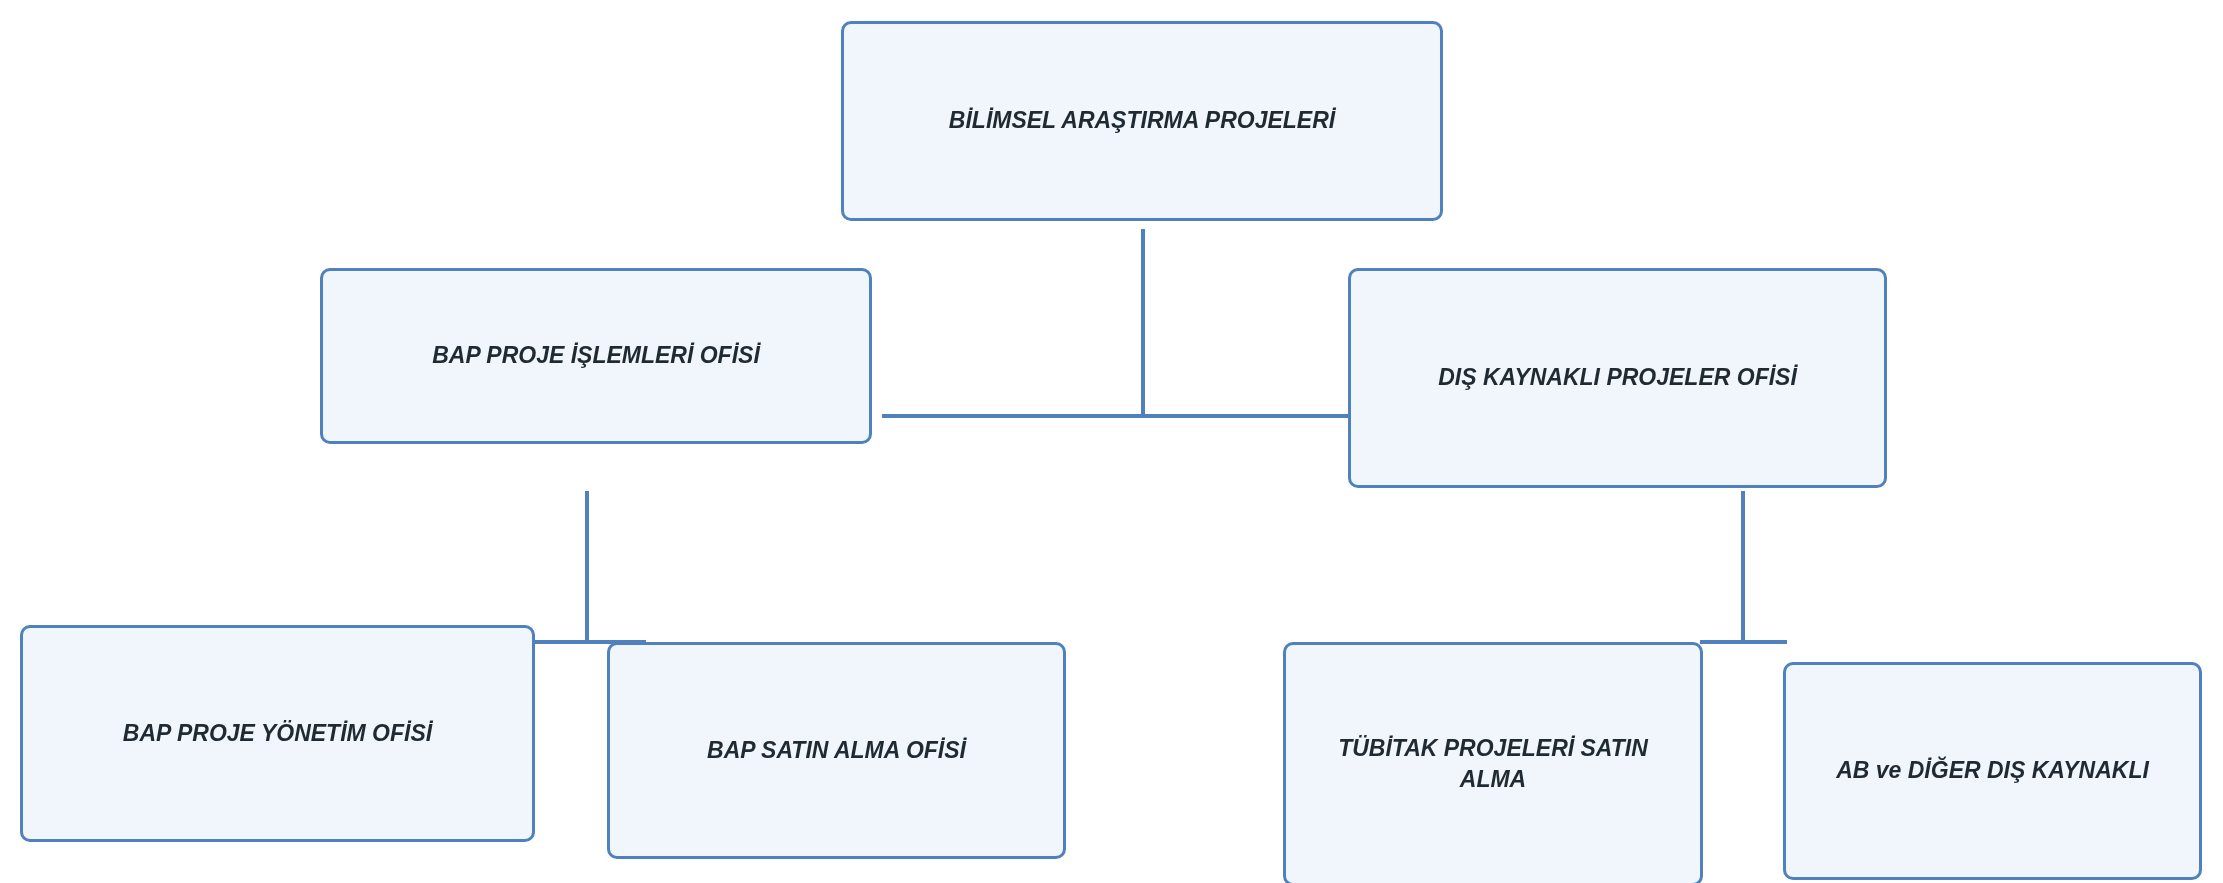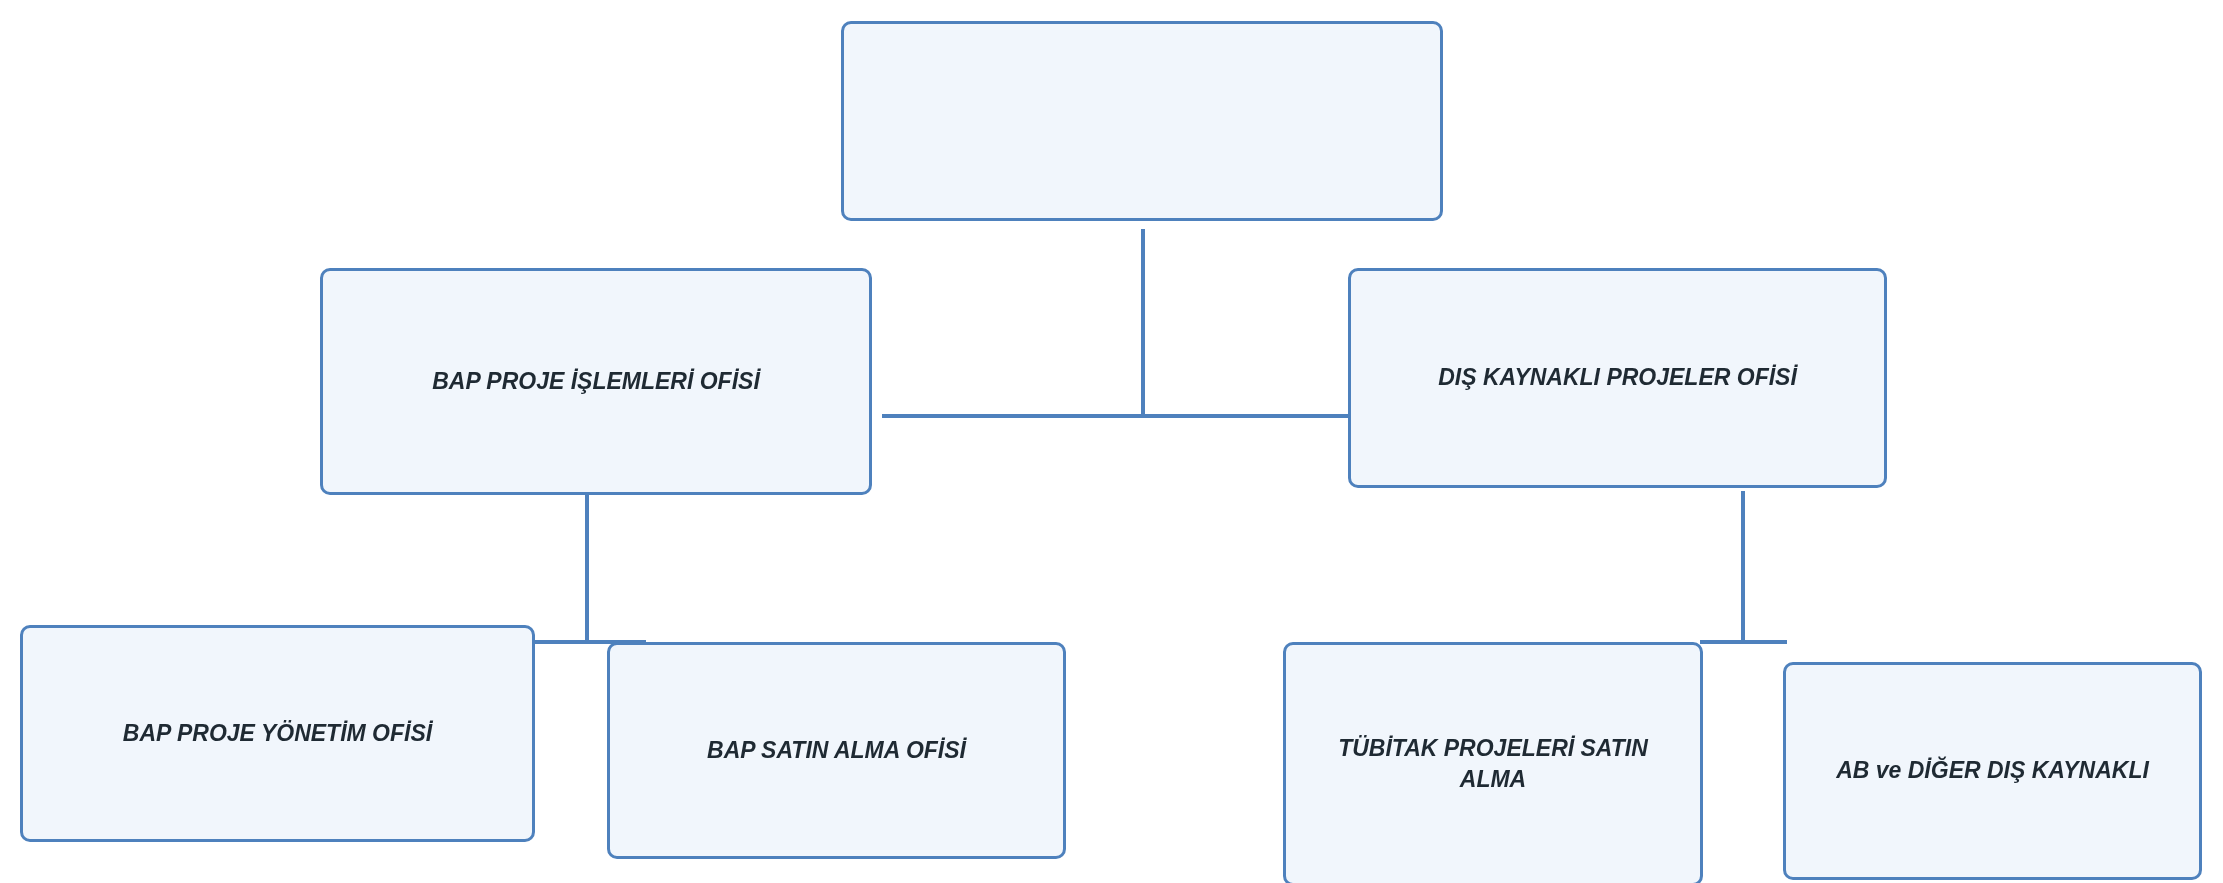--- a/index.html
+++ b/index.html
@@ -47,24 +47,25 @@
   <div class="connector" style="left:882px; top:414px; width:531px; height:4px;"></div>
 
   <div class="connector" style="left:585px; top:491px; width:4px; height:151px;"></div>
   <div class="connector" style="left:532px; top:640px; width:114px; height:4px;"></div>
 
   <div class="connector" style="left:1741px; top:491px; width:4px; height:151px;"></div>
   <div class="connector" style="left:1700px; top:640px; width:87px; height:4px;"></div>
 
   <div class="node" style="left:841px; top:21px; width:602px; height:200px;">
     <div>
+      <span class="line">BİLİMSEL ARAŞTIRMA PROJELERİ</span>
     </div>
   </div>
 
-  <div class="node" style="left:320px; top:268px; width:552px; height:227px;">
+  <div class="node" style="left:320px; top:268px; width:552px; height:176px;">
     <div>
       <span class="line">BAP PROJE İŞLEMLERİ OFİSİ</span>
       <span class="line"></span>
     </div>
   </div>
 
   <div class="node" style="left:1348px; top:268px; width:539px; height:220px;">
     <div>
       <span class="line">DIŞ KAYNAKLI PROJELER OFİSİ</span>
       <span class="line"></span>

